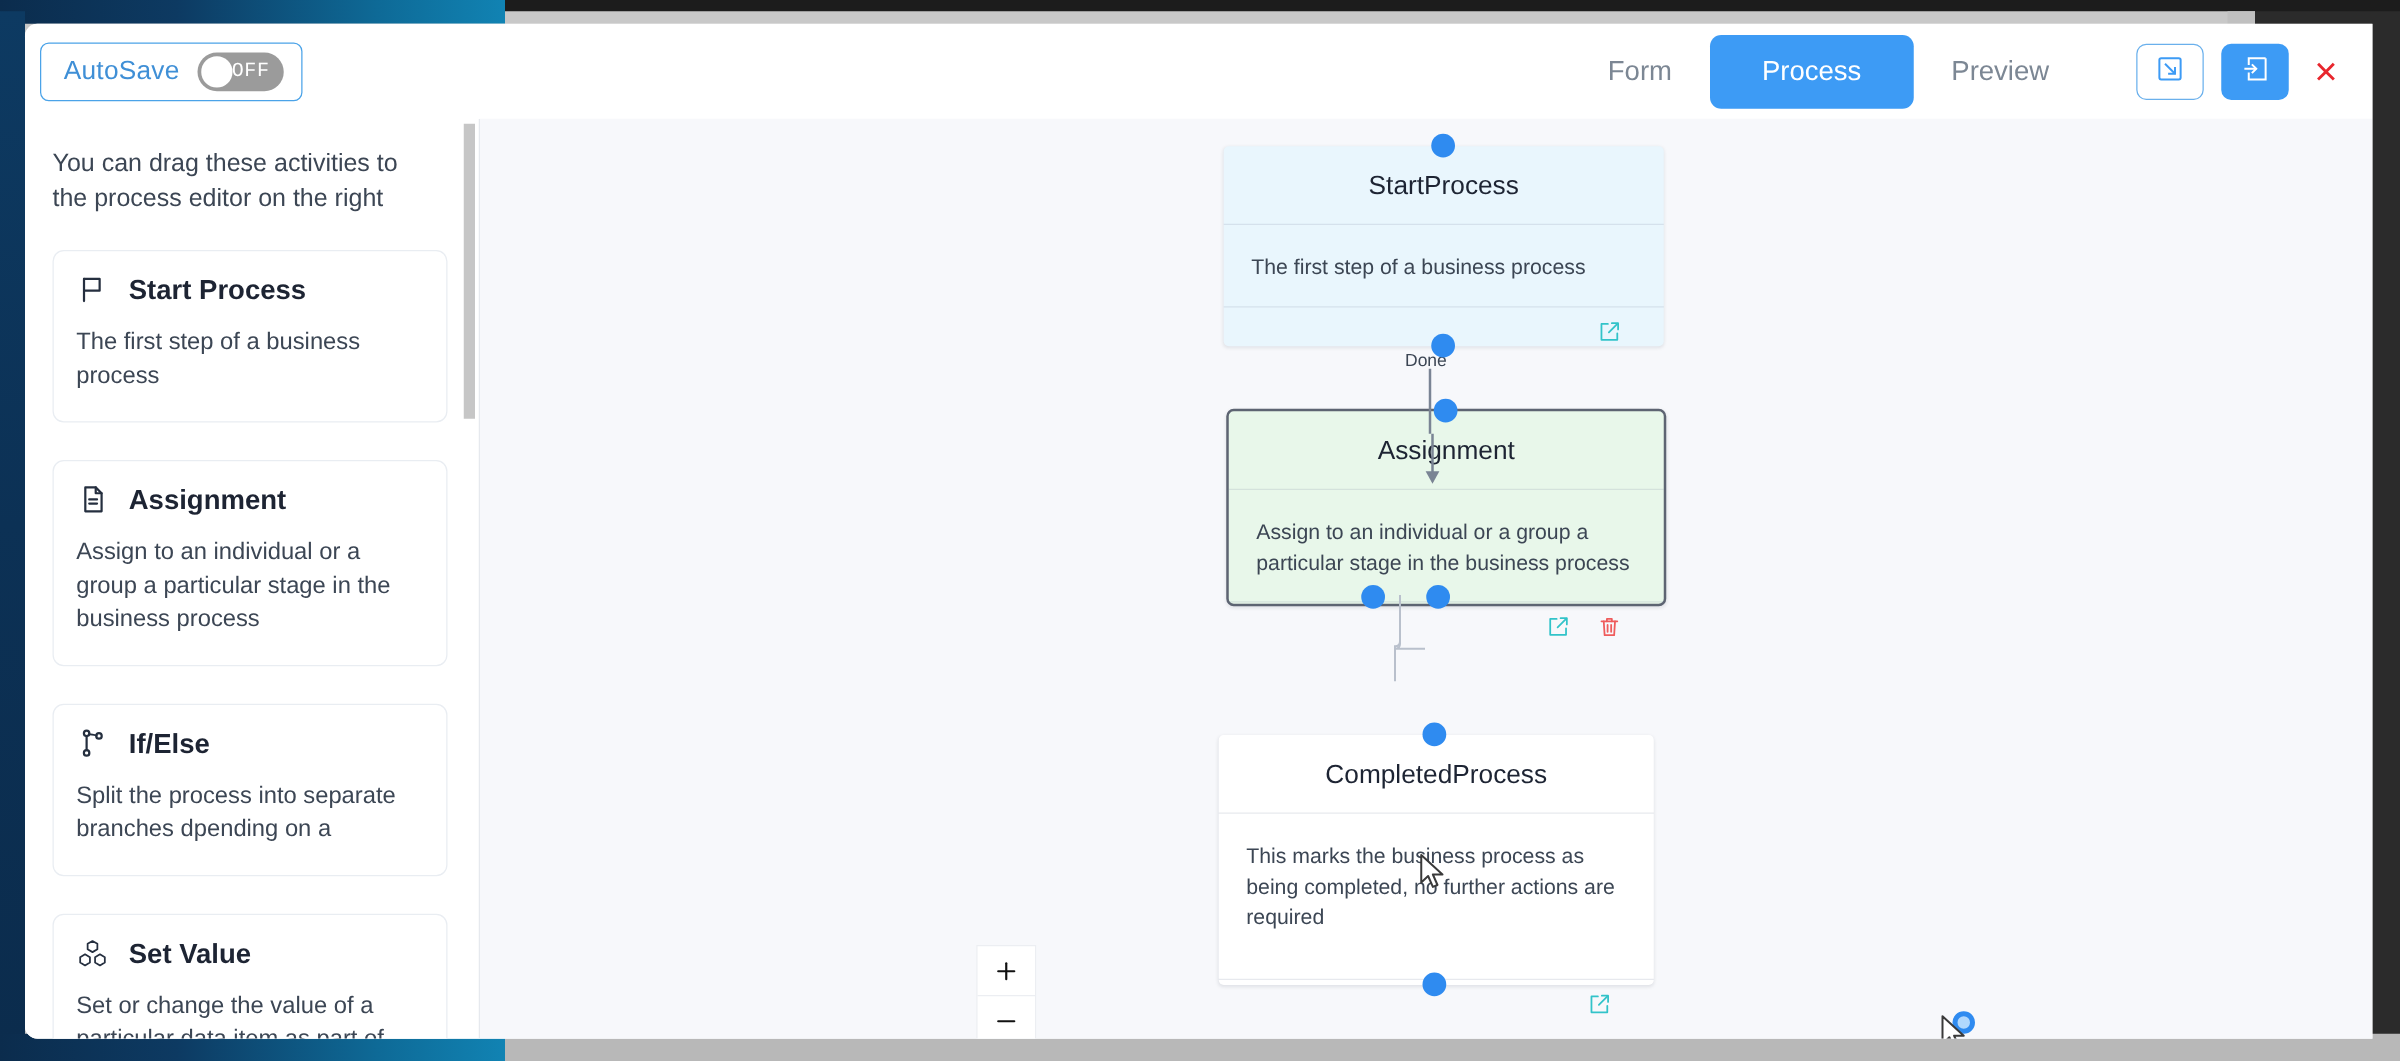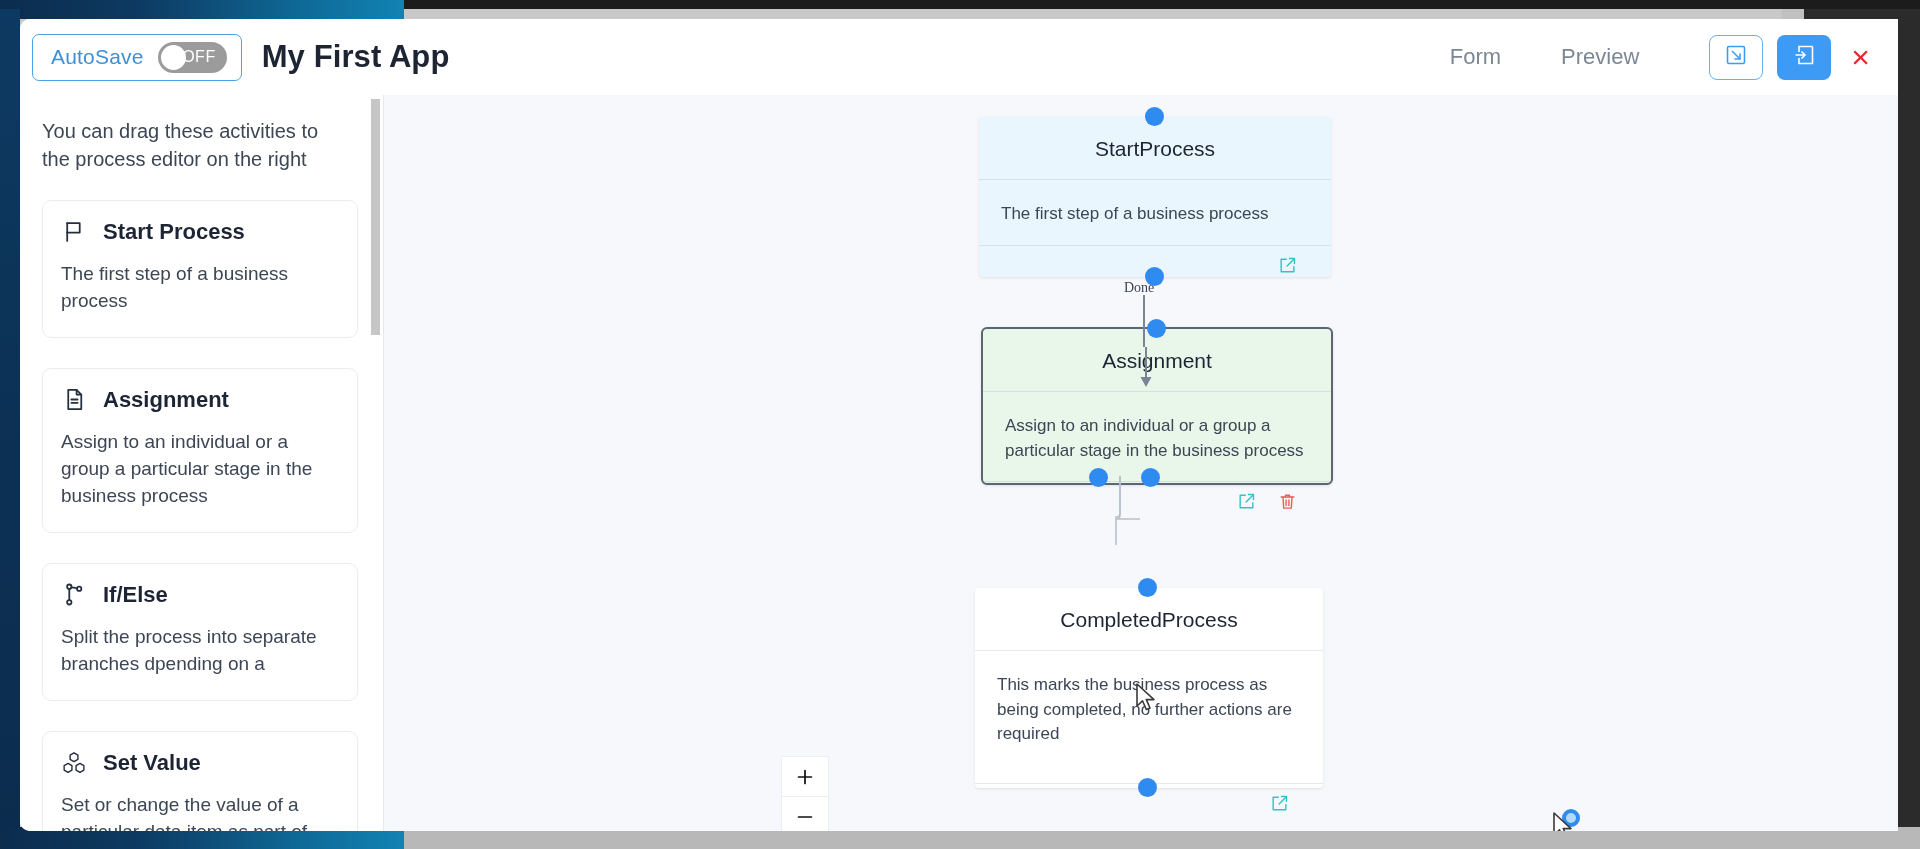--- a/index.html
+++ b/index.html
@@ -53,21 +53,21 @@
   .autosave-label { color: #3f8fd6; font-size: 21px; letter-spacing: .2px; }
   .toggle {
     position: relative; width: 69px; height: 31px; border-radius: 16px;
     background: #9b9b9b; display: flex; align-items: center; justify-content: flex-end;
     padding-right: 11px; cursor: pointer;
   }
   .toggle .knob {
     position: absolute; left: 3px; top: 3px; width: 25px; height: 25px;
     border-radius: 50%; background: #ffffff;
   }
-  .toggle .state { font-size: 16px; color: #ffffff; letter-spacing: .5px; }
+  .toggle .state { font-size: 16px; color: #ffffff; letter-spacing: .5px; font-family: Liberation Mono, monospace; }
 
   #app-title {
     margin-left: 20px; font-size: 31px; font-weight: bold; color: #1d2433; letter-spacing: .1px;
   }
 
   #tabs { margin-left: auto; display: flex; align-items: center; gap: 0; }
   .tab {
     font-size: 22px; color: #7c8794; padding: 0 30px; height: 76px;
     display: flex; align-items: center; cursor: pointer; white-space: nowrap;
   }
@@ -147,21 +147,21 @@
   .node.start { background: #e9f6fd; }
   .node.assignment { background: #e8f7ea; border: 2px solid #5d6472; border-radius: 6px; }
   .node.completed { background: #ffffff; }
 
   .handle {
     position: absolute; width: 19px; height: 19px; border-radius: 50%;
     background: #2f8bf0; cursor: crosshair; z-index: 12;
   }
 
   .edge-label {
-    position: absolute; font-size: 14px; color: #3c4654; background: transparent; font-family: Liberation Serif, serif;
+    position: absolute; font-size: 14px; color: #3c4654; background: transparent;
   }
 
   
   .cursor-svg { position: absolute; z-index: 40; pointer-events: none; }
   .click-ring {
     position: absolute; width: 18px; height: 18px; border-radius: 50%;
     border: 4px solid #2f8bf0; background: rgba(120,190,255,.55); z-index: 39;
   }
 </style>
 </head>
@@ -181,24 +181,24 @@
     <div id="header">
 
       <div class="autosave-pill">
         <span class="autosave-label">AutoSave</span>
         <span class="toggle">
           <span class="knob"></span>
           <span class="state">OFF</span>
         </span>
       </div>
 
-      <div id="app-title">My First App</div>
 
       <div id="tabs">
         <div class="tab">Form</div>
+        <div class="tab active">Process</div>
         <div class="tab">Preview</div>
       </div>
 
       <div id="header-actions">
         <div class="hbtn outline">
           <span>
             <svg width="24" height="24" viewBox="0 0 24 24" fill="none" stroke="#3d9bf5" stroke-width="1.6">
               <rect x="3.5" y="3.5" width="17" height="17" rx="1.5"></rect>
               <path d="M8 8 L16 16"></path>
               <path d="M16 10.5 L16 16 L10.5 16"></path>

